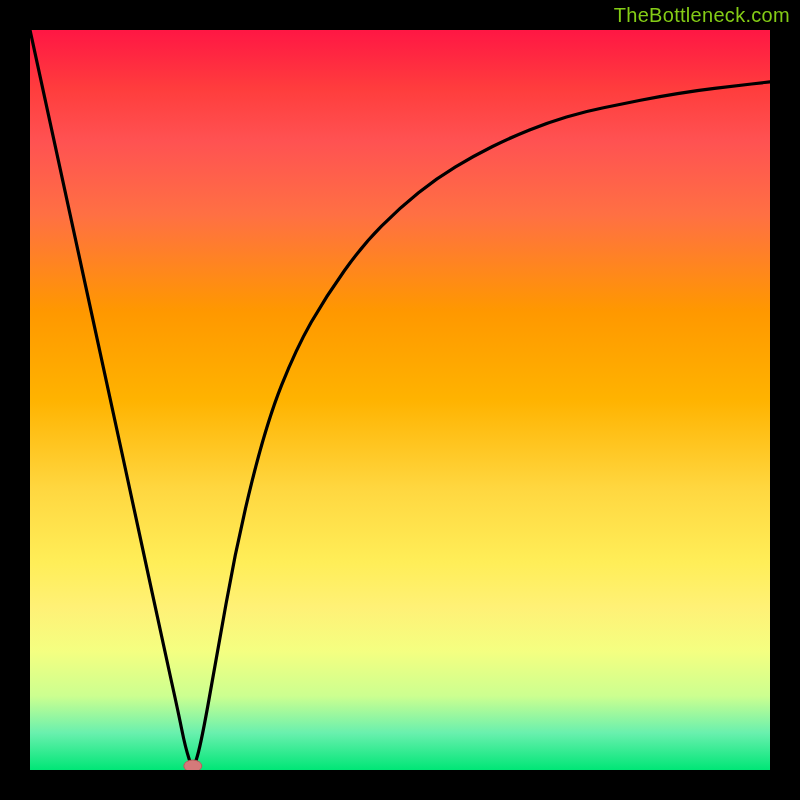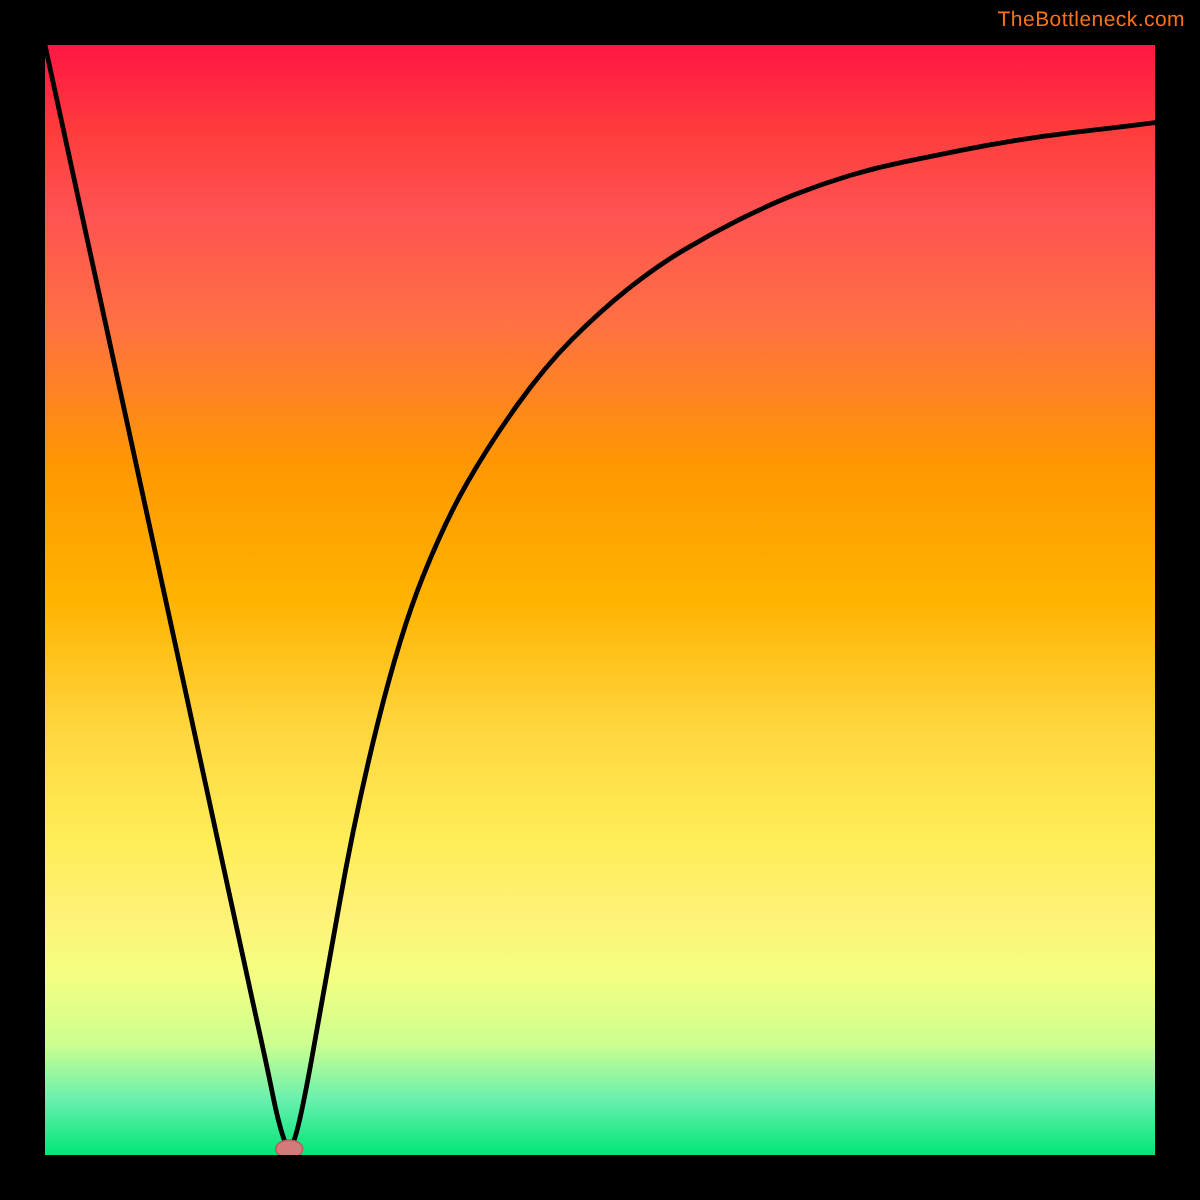--- a/index.html
+++ b/index.html
@@ -43,22 +43,22 @@
     position: absolute;
     left: 0;
     top: 0;
     width: 740px;
     height: 740px;
   }
   .watermark {
     position: absolute;
     top: 4px;
     right: 10px;
-    color: #f97316;
-    font-size: 14px;
+    color: #84cc16;
+    font-size: 20px;
     font-weight: 500;
     letter-spacing: 0.3px;
   }
 </style>
 </head>
 <body>
 
 <div class="frame">
 
   <div class="watermark">TheBottleneck.com</div>

